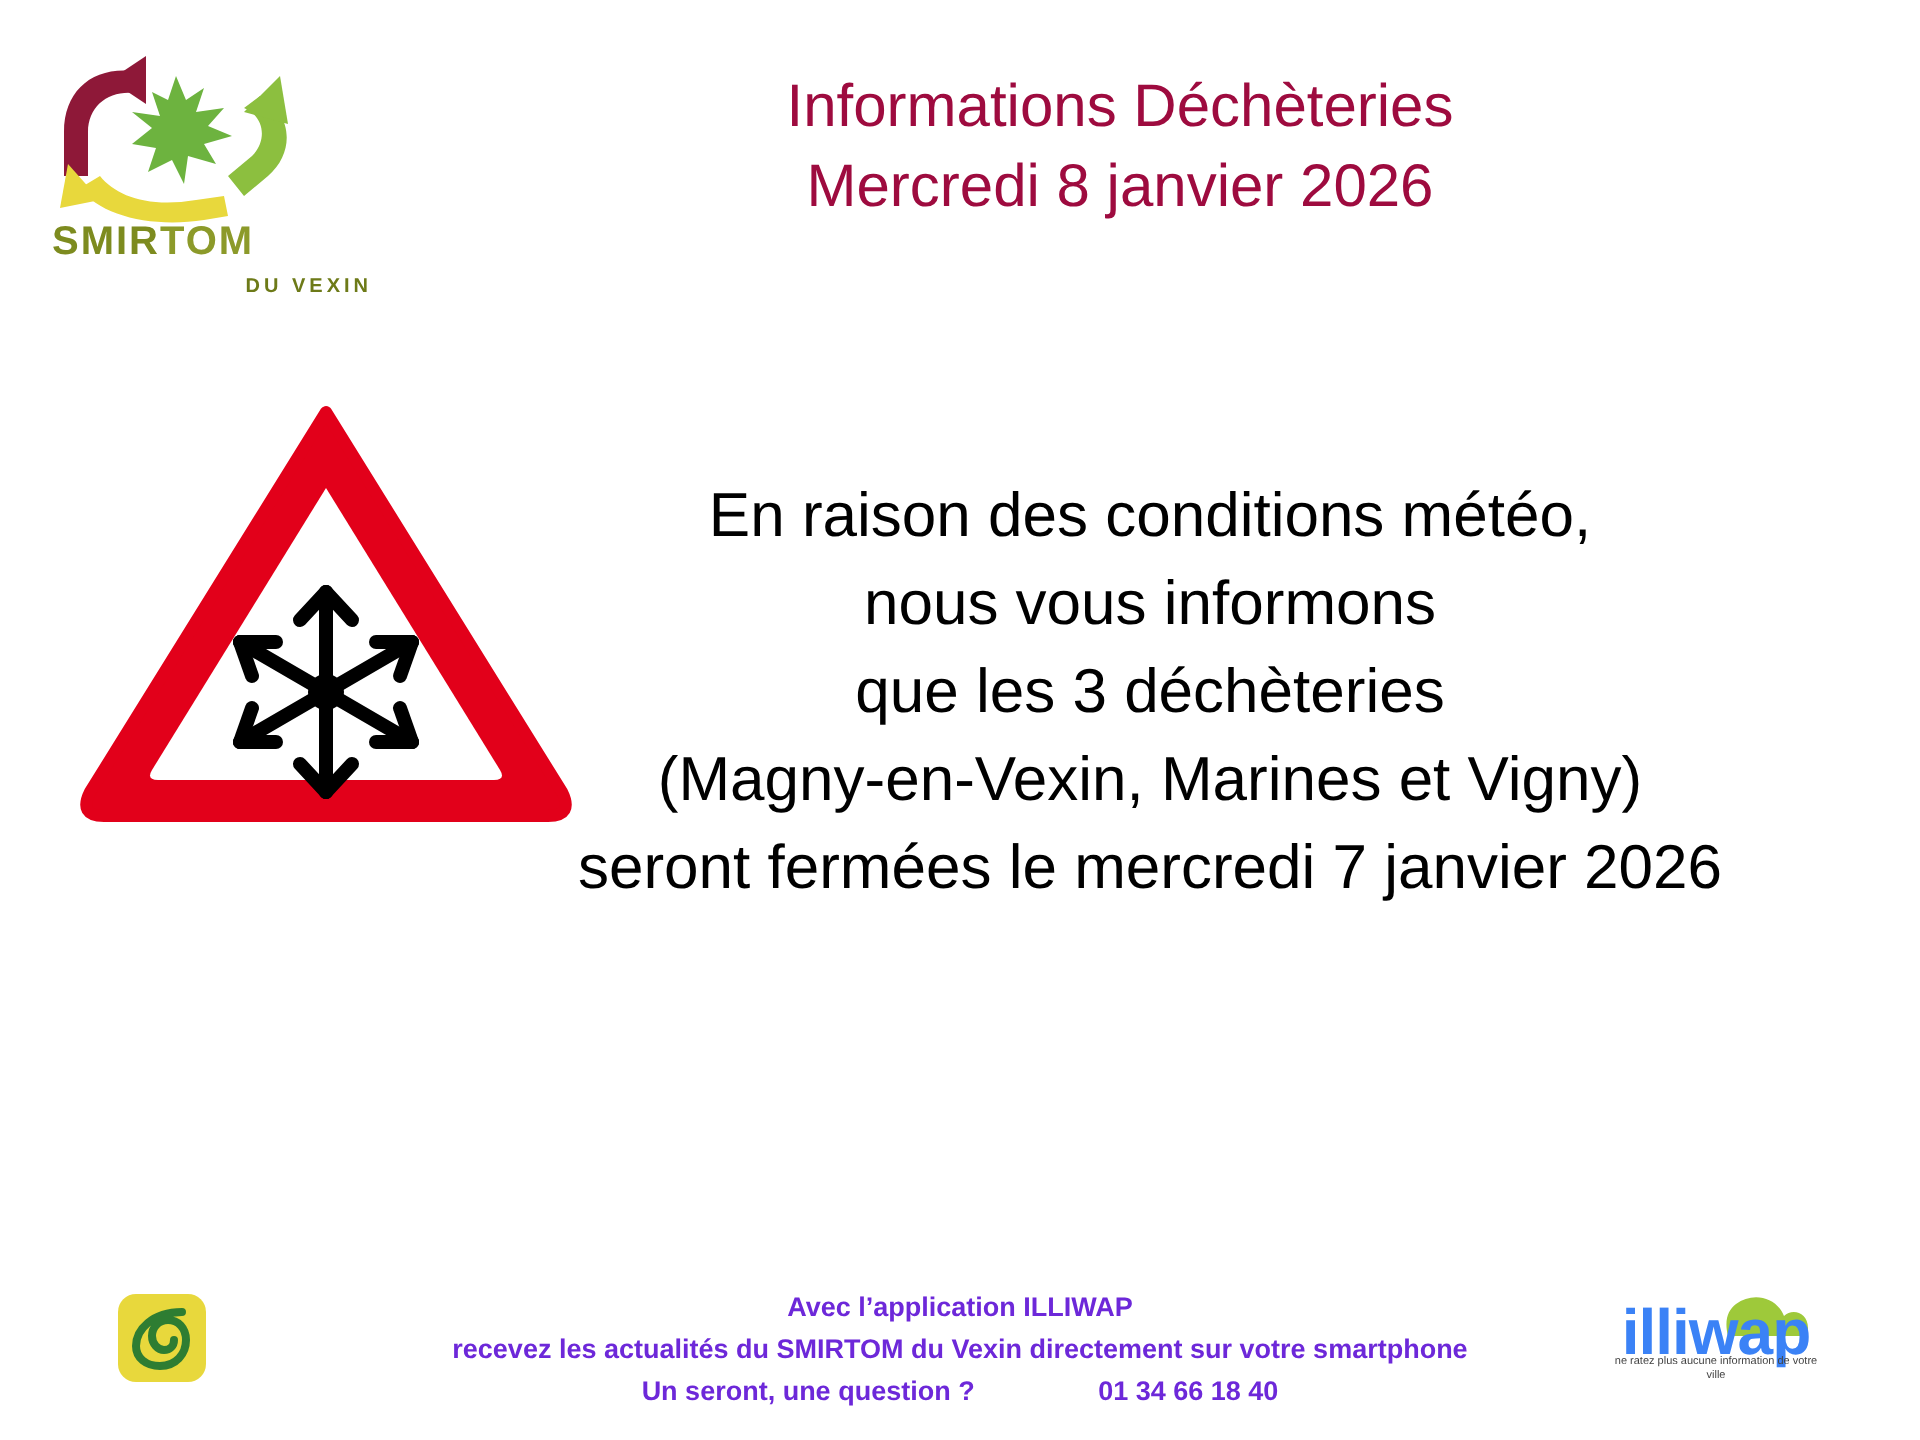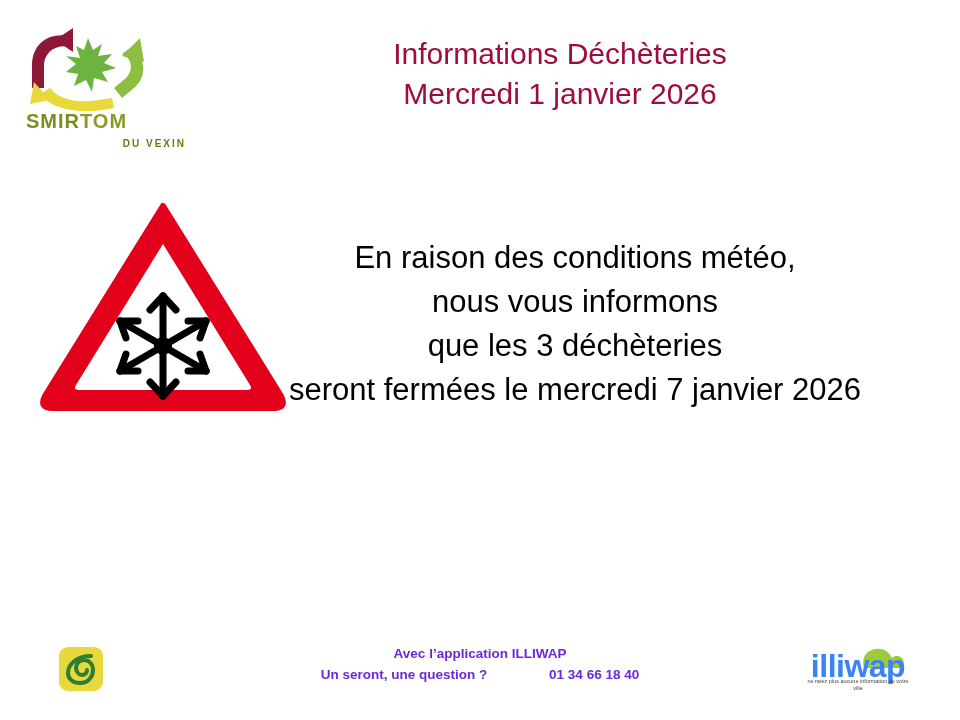--- a/index.html
+++ b/index.html
@@ -163,21 +163,21 @@
     <path d="M16 60 L12 82 L32 78 Z" fill="#e8d83c"></path>
 
     <path d="M70 16 L75 28 L84 22 L80 34 L94 32 L86 41 L98 46 L84 50 L90 60 L76 56 L74 70 L68 58 L56 64 L60 52 L48 50 L58 42 L48 34 L62 36 L58 24 L66 28 Z" fill="#6db33f"></path>
   </svg>
   <div class="logo-word"><span>SMIR</span><span class="tom">TOM</span></div>
   <div class="logo-sub">DU VEXIN</div>
 </div>
 
 <div class="title">
   <span>Informations Déchèteries</span>
-  <span class="line2">Mercredi 1 janvier 2026</span>
+  <span class="line2">Mercredi 8 janvier 2026</span>
 </div>
 
 <div class="sign">
   <svg width="250" height="220" viewBox="0 0 250 220" xmlns="http://www.w3.org/2000/svg">
 
     <path d="M125 10 L243 200 Q249 212 236 212 L14 212 Q1 212 7 200 Z" fill="#e2001a" stroke="#e2001a" stroke-width="6" stroke-linejoin="round"></path>
 
     <path d="M125 48 L212 189 Q215 194 209 194 L41 194 Q35 194 38 189 Z" fill="#ffffff"></path>
 
     <g transform="translate(125,150)" fill="#000000" stroke="#000000" stroke-width="7" stroke-linecap="round">
@@ -202,32 +202,34 @@
 
       <circle cx="0" cy="0" r="9" fill="#000000" stroke="none"></circle>
     </g>
   </svg>
 </div>
 
 <div class="message">
   <div>En raison des conditions météo,</div>
   <div>nous vous informons</div>
   <div>que les 3 déchèteries</div>
+  <div>(Magny-en-Vexin, Marines et Vigny)</div>
   <div>seront fermées le mercredi 7 janvier 2026</div>
 </div>
 
 <div class="footer-logo-left">
   <svg width="46" height="46" viewBox="0 0 46 46" xmlns="http://www.w3.org/2000/svg">
     <rect x="1" y="1" width="44" height="44" rx="9" fill="#e8d83c"></rect>
     <path d="M33 10 C18 10, 10 19, 10 27 C10 33, 15 37, 22 37 C30 37, 35 31, 35 24 C35 18, 31 14, 26 14 C21 14, 18 18, 18 22 C18 26, 21 29, 24 29 C27 29, 29 27, 29 24" fill="none" stroke="#2e7d32" stroke-width="4" stroke-linecap="round"></path>
   </svg>
 </div>
 
 <div class="footer-text">
   <div>Avec l’application ILLIWAP</div>
+  <div>recevez les actualités du SMIRTOM du Vexin directement sur votre smartphone</div>
   <div class="footer-line3">
     <span>Un seront, une question ?</span>
     <span class="phone">01 34 66 18 40</span>
   </div>
 </div>
 
 <div class="footer-logo-right">
   <svg width="104" height="40" viewBox="0 0 104 40" xmlns="http://www.w3.org/2000/svg">
     <path d="M62 6 C70 0, 82 2, 86 12 C90 8, 98 10, 98 18 L98 22 L58 22 C56 14, 58 9, 62 6 Z" fill="#9ec93a"></path>
   </svg>

